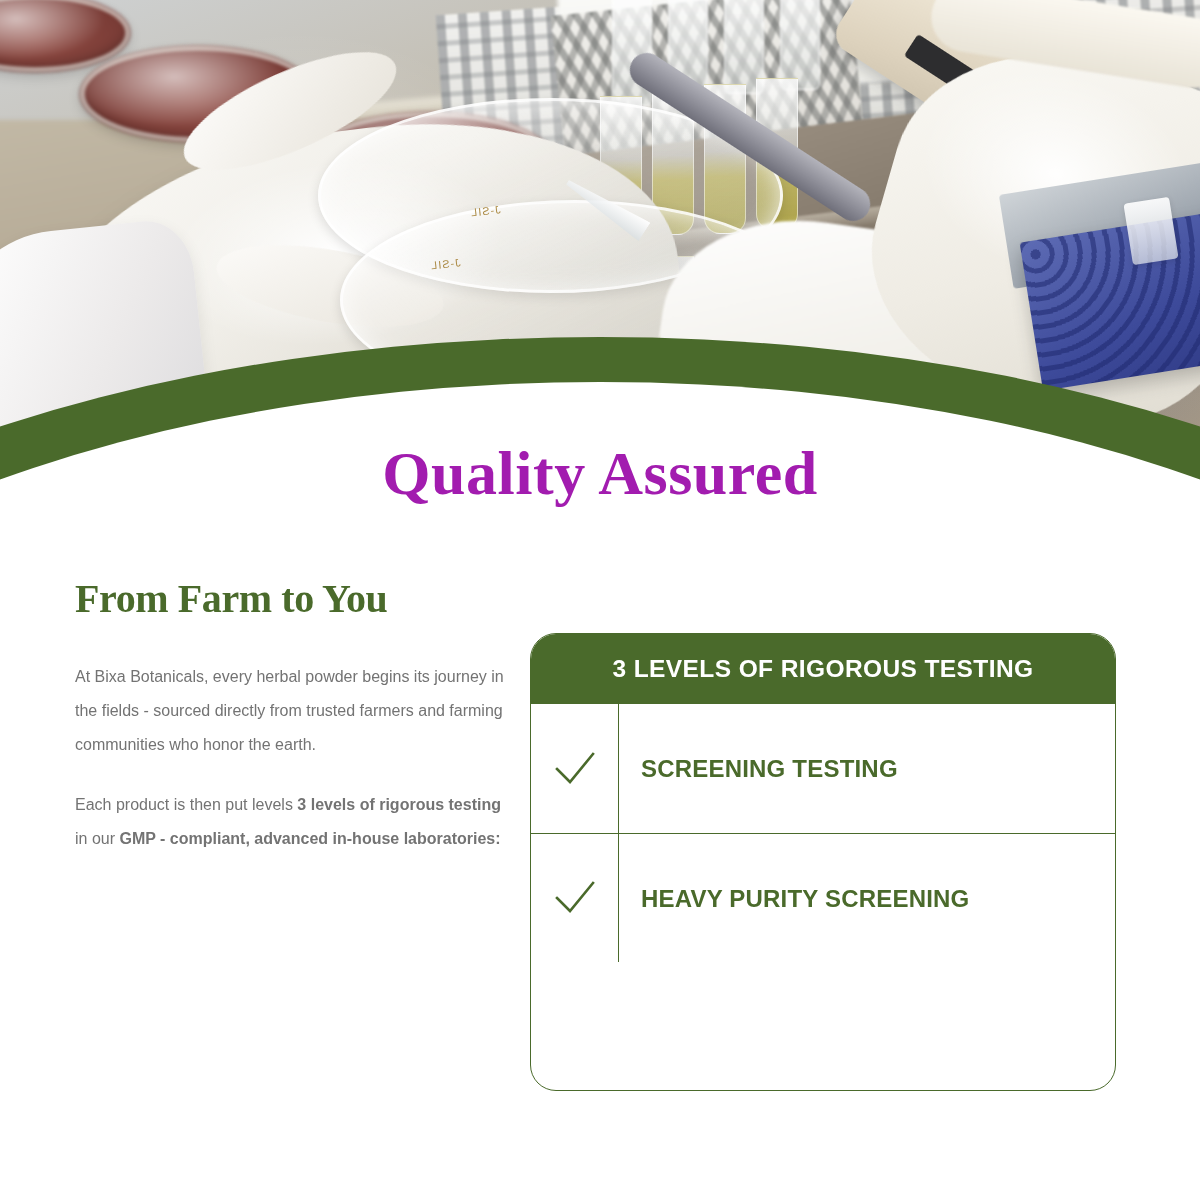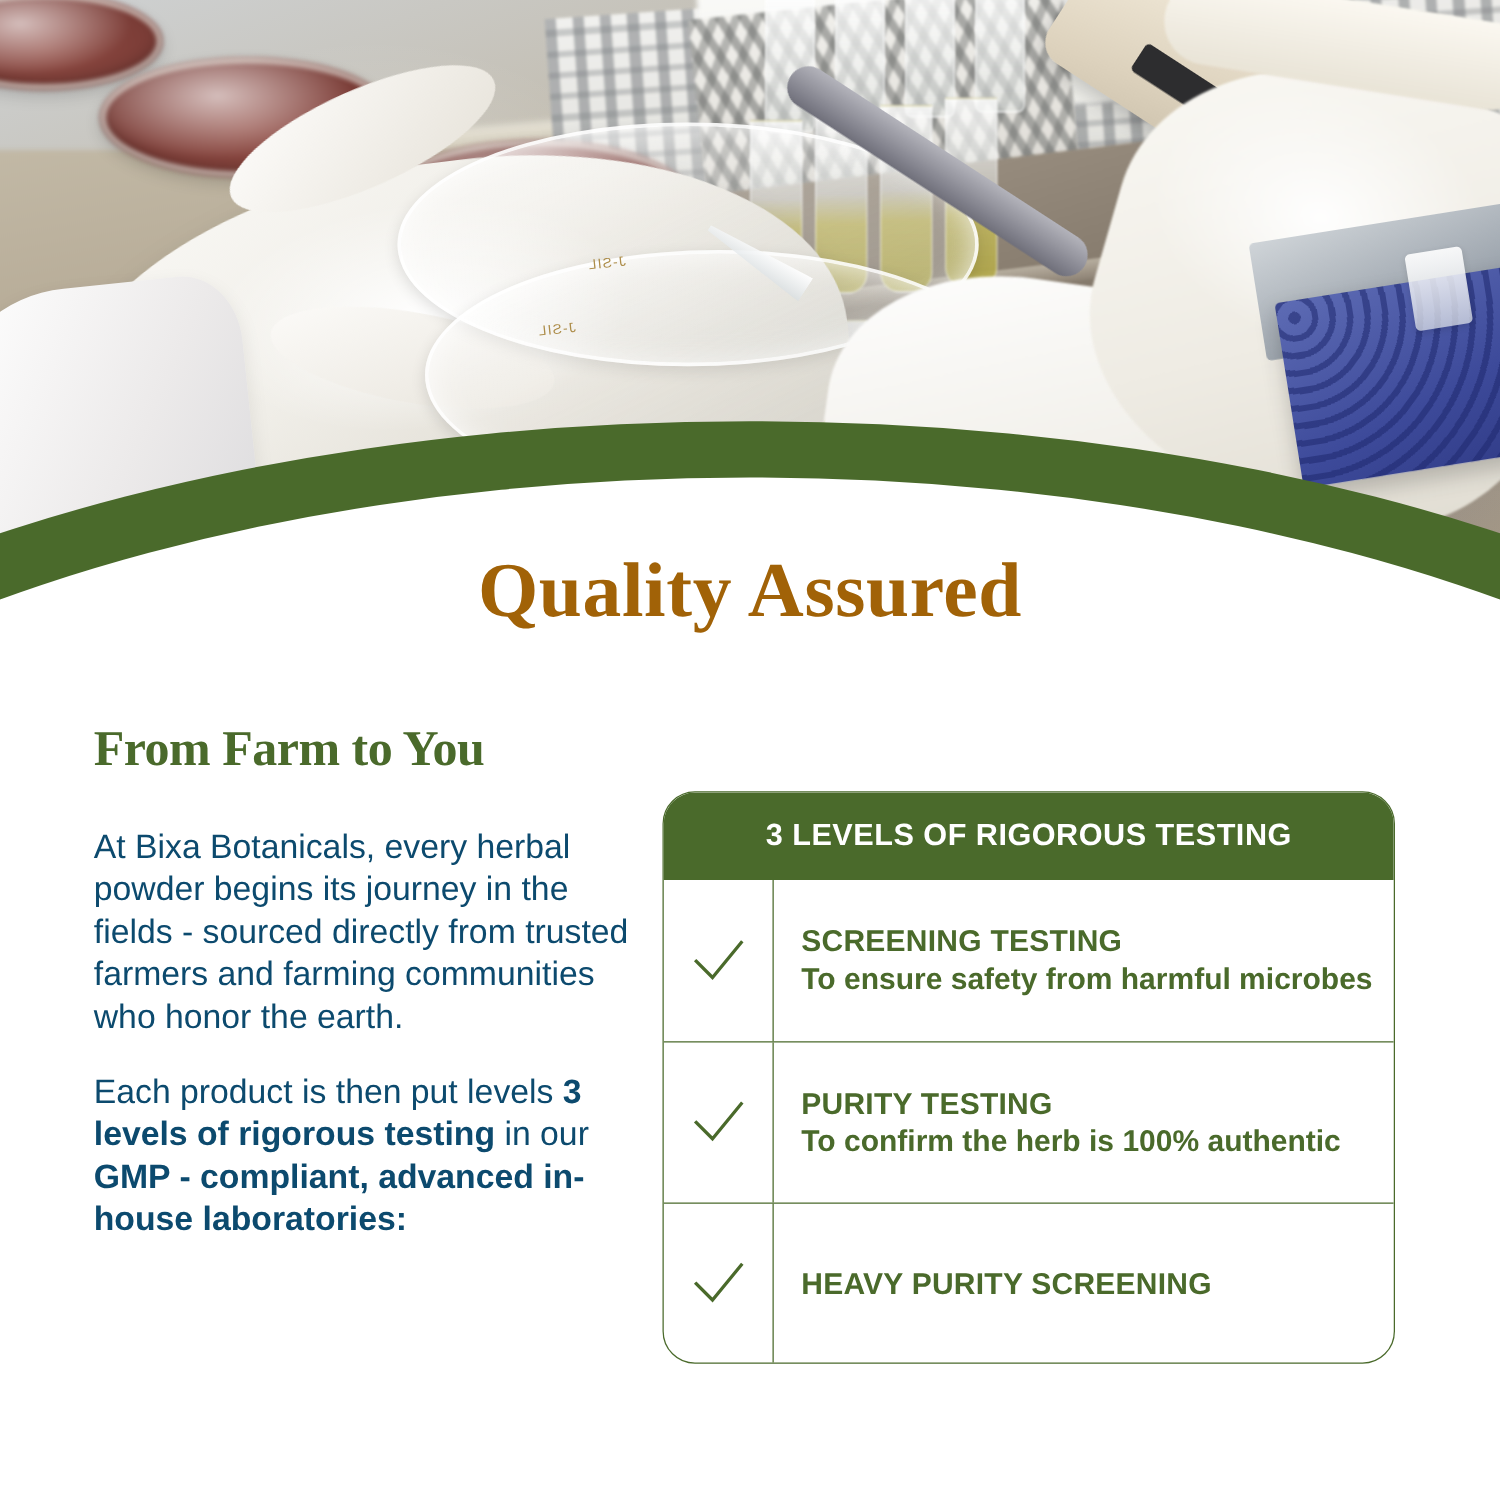--- a/index.html
+++ b/index.html
@@ -249,35 +249,35 @@
 
   
   .content { position:absolute; inset:0; z-index:10; }
 
   .page-title {
     position:absolute; left:0; top:438px; width:1200px;
     text-align:center;
     font-family:"Liberation Serif", serif;
     font-weight:700;
     font-size:62px;
-    color:#a16207;
+    color:#a21caf;
     letter-spacing:.5px;
   }
 
   .section-title {
     position:absolute; left:75px; top:575px;
     font-size:40px; font-weight:700; color:#4a6a2b;
     letter-spacing:-.4px;
     font-family:Liberation Serif, serif;
   }
 
   .body-col {
     position:absolute; left:75px; top:660px; width:430px;
-    color:#0c4a6e;
-    font-size:27px;
+    color:#737373;
+    font-size:16px;
     line-height:34px;
     font-weight:500;
   }
   .body-col p { margin-bottom:26px; }
   .body-col b { font-weight:700; }
 
   
   .card {
     position:absolute; left:530px; top:633px;
     width:586px; height:458px;
@@ -401,35 +401,23 @@
     <div class="rows">
 
       <div class="row">
         <div class="check-cell">
           <svg class="check-icon" viewBox="0 0 44 40">
             <path d="M4 20 L17 33 L40 5" fill="none" stroke="#4a6a2b" stroke-width="2.6" stroke-linecap="square" stroke-linejoin="miter"></path>
           </svg>
         </div>
         <div class="text-cell">
           <div class="row-title">SCREENING TESTING</div>
-          <div class="row-desc">To ensure safety from harmful microbes</div>
         </div>
       </div>
 
-      <div class="row">
-        <div class="check-cell">
-          <svg class="check-icon" viewBox="0 0 44 40">
-            <path d="M4 20 L17 33 L40 5" fill="none" stroke="#4a6a2b" stroke-width="2.6" stroke-linecap="square" stroke-linejoin="miter"></path>
-          </svg>
-        </div>
-        <div class="text-cell">
-          <div class="row-title">PURITY TESTING</div>
-          <div class="row-desc">To confirm the herb is 100% authentic</div>
-        </div>
-      </div>
 
       <div class="row">
         <div class="check-cell">
           <svg class="check-icon" viewBox="0 0 44 40">
             <path d="M4 20 L17 33 L40 5" fill="none" stroke="#4a6a2b" stroke-width="2.6" stroke-linecap="square" stroke-linejoin="miter"></path>
           </svg>
         </div>
         <div class="text-cell">
           <div class="row-title">HEAVY PURITY SCREENING</div>
         </div>

